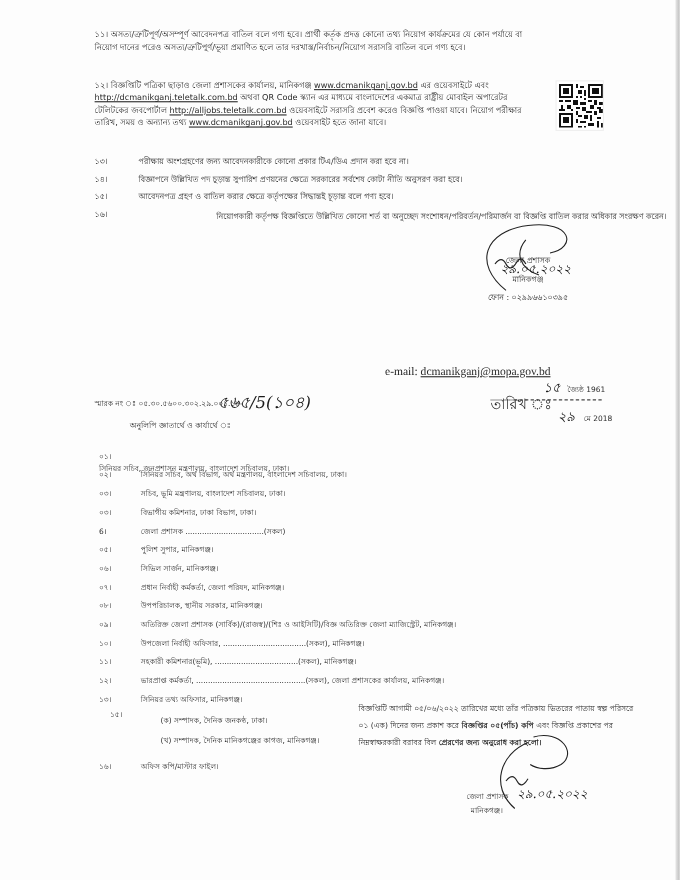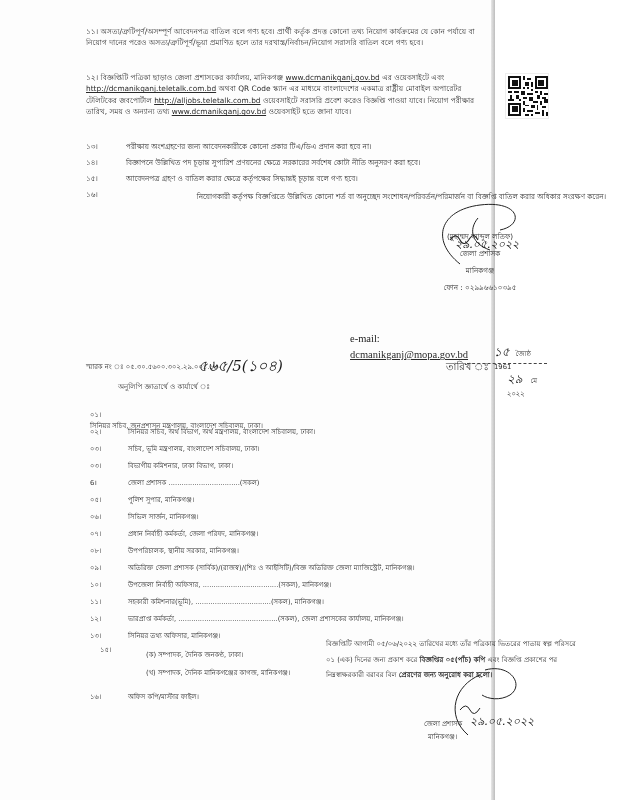--- a/index.html
+++ b/index.html
@@ -1,35 +1,35 @@
 <!DOCTYPE html>
 <html><head>
 <meta charset="utf-8">
 <style>
   * { box-sizing: border-box; margin: 0; padding: 0; }
   html, body { width: 618px; height: 800px; background: #ffffff; overflow: hidden; }
   body { font-family: "DejaVu Sans", sans-serif; color: #2a2a2a; position: relative; font-size: 8px; line-height: 1.55; }
-  .page { position: absolute; left: 0; top: 0; width: 495px; height: 800px; background: #fdfdfd; }
+  .page { position: absolute; left: 0; top: 0; width: 618px; height: 800px; background: #fdfdfd; }
   .right-edge { position: absolute; right: 0; top: 0; width: 4px; height: 800px; background: linear-gradient(to right, #e8e8e8, #bdbdbd); }
   .p { position: absolute; left: 86px; width: 400px; font-size: 7.4px; }
   .p a, .link { color: #2a2a2a; text-decoration: underline; }
   .qr { position: absolute; left: 505px; top: 73px; width: 44px; height: 46px; background: #fff; border: 1px solid #eee; padding: 2px; }
   .qr svg { width: 40px; height: 40px; display: block; }
   .num-row { position: absolute; left: 86px; width: 520px; font-size: 7.2px; display: flex; }
   .num-row .n { width: 40px; flex: none; }
   .num-row .t { flex: 1; }
   .sig-block { position: absolute; left: 390px; top: 228px; width: 180px; text-align: center; font-size: 7.2px; }
   .sig-block div { line-height: 17px; }
   .email { position: absolute; left: 350px; top: 331px; font-family: "Liberation Serif", serif; font-size: 10.5px; color: #222; }
   .email .link { text-decoration: underline; }
   .memo { position: absolute; left: 86px; top: 362px; font-size: 6.8px; }
   .memo-hand { position: absolute; left: 198px; top: 355px; font-family: "DejaVu Serif", serif; font-style: italic; font-size: 15px; color: #1a1a1a; }
   .date-bn-top { position: absolute; left: 494px; top: 343px; font-size: 6.8px; }
   .date-bn-top .hand { font-family: "DejaVu Serif", serif; font-style: italic; font-size: 12px; margin-right: 6px; color: #1a1a1a; }
-  .date-label { position: absolute; left: 446px; top: 359px; font-size: 10px; }
+  .date-label { position: absolute; left: 446px; top: 359px; font-size: 13px; }
   .date-dots { position: absolute; left: 467px; top: 363px; width: 80px; border-bottom: 1px dashed #444; }
   .date-en { position: absolute; left: 507px; top: 370px; font-size: 6.8px; }
   .date-en .hand { font-family: "DejaVu Serif", serif; font-style: italic; font-size: 12px; margin-right: 8px; color: #1a1a1a; }
   .copy-heading { position: absolute; left: 118px; top: 382px; font-size: 7px; }
   .cc { position: absolute; left: 90px; width: 520px; font-size: 6.8px; display: flex; }
   .cc .n { width: 38px; flex: none; }
   .cc .t { flex: 1; white-space: nowrap; }
   .cc15 { position: absolute; left: 100px; top: 645px; font-size: 6.8px; }
   .cc15-items { position: absolute; left: 146px; top: 646px; font-size: 6.8px; line-height: 18px; }
   .note { position: absolute; left: 326px; top: 637px; width: 260px; font-size: 6.9px; line-height: 15.5px; }
@@ -128,39 +128,38 @@
     <span class="t" style="line-height:15px;text-align:right;">নিয়োগকারী কর্তৃপক্ষ বিজ্ঞপ্তিতে উল্লিখিত কোনো শর্ত বা অনুচ্ছেদ সংশোধন/পরিবর্তন/পরিমার্জন বা বিজ্ঞপ্তি বাতিল করার অধিকার সংরক্ষণ করেন।</span>
   </div>
 
   <svg class="scribble" style="left:420px; top:200px;" width="140" height="70" viewBox="0 0 140 70">
     <path d="M40 64 C10 40, 20 10, 60 5 C100 0, 105 25, 80 30 M58 18 C48 30, 52 44, 70 50" fill="none" stroke="#222" stroke-width="1"></path>
     <path d="M30 40 q6 -8 10 0 q4 8 10 -2 q4 -6 8 2" fill="none" stroke="#222" stroke-width="1.1"></path>
   </svg>
   <div class="sig1-hand">২৯.০৫.২০২২</div>
 
   <div class="sig-block">
-    <div>(মুহাম্মদ আব্দুল লতিফ)</div>
     <div>জেলা প্রশাসক</div>
     <div>মানিকগঞ্জ</div>
     <div>ফোন : ০২৯৯৬৬১০৩৯৫</div>
   </div>
   <div class="email">
     <span>e-mail: </span><span class="link">dcmanikganj@mopa.gov.bd</span>
   </div>
 
   <div class="memo">স্মারক নং ঃ ০৫.৩০.৫৬০০.৩০২.২৯.০০১.১৮-</div>
   <div class="memo-hand">৫৬৫/5(১০৪)</div>
 
   <div class="date-bn-top">
     <span class="hand">১৫</span><span>জ্যৈষ্ঠ 1961</span>
   </div>
   <div class="date-label">তারিখ ঃ</div>
   <div class="date-dots"></div>
   <div class="date-en">
-    <span class="hand">২৯</span><span>মে ২০২২</span>
+    <span class="hand">২৯</span><span>মে 2018</span>
   </div>
 
   <div class="copy-heading">অনুলিপি জ্ঞাতার্থে ও কার্যার্থে ঃ</div>
 
   <div class="cc" style="top:410px;flex-direction:column;">
       <span class="n">০১।</span>
       <span class="t">সিনিয়র সচিব, জনপ্রশাসন মন্ত্রণালয়, বাংলাদেশ সচিবালয়, ঢাকা।</span>
     </div>
   <div class="cc" style="top:427px;">
       <span class="n">০২।</span>

